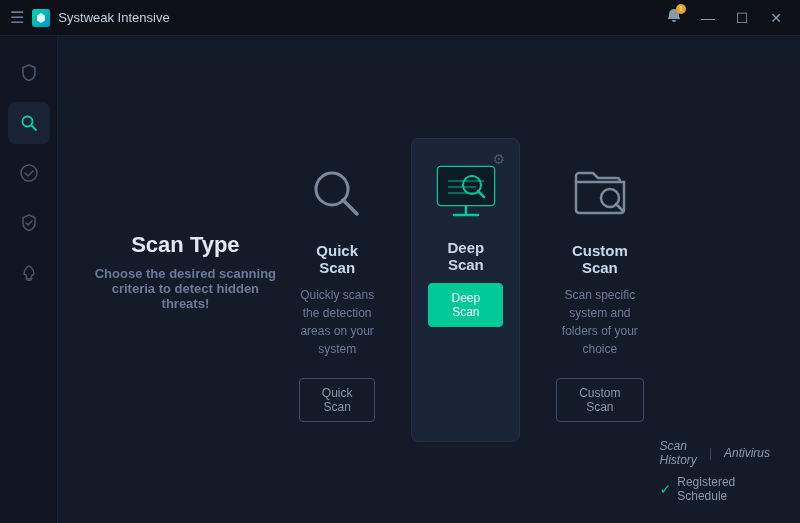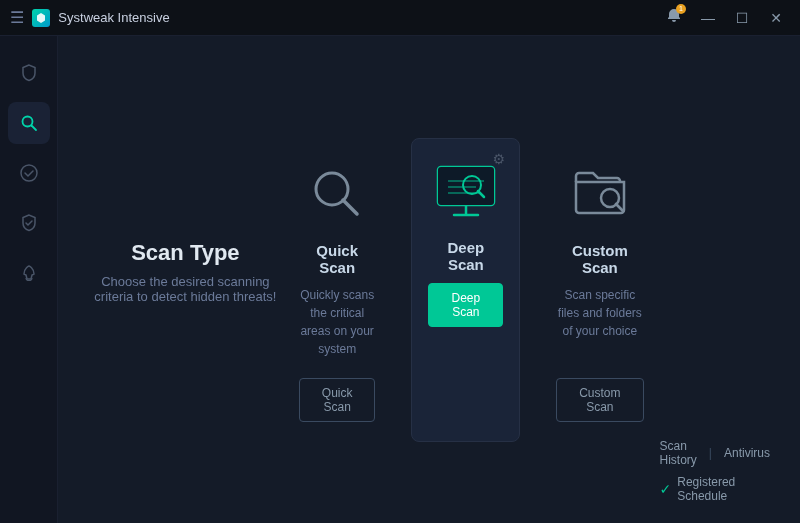--- a/index.html
+++ b/index.html
@@ -151,20 +151,21 @@
     .page-title {
       color: #e0e8f0;
       font-size: 22px;
       font-weight: 600;
       margin-bottom: 8px;
     }
 
     .page-subtitle {
       color: #6b7a99;
       font-size: 13px;
+      font-weight: bold;
     }
 
     
     .scan-cards {
       display: flex;
       gap: 20px;
       justify-content: center;
       align-items: stretch;
       flex: 1;
     }
@@ -239,20 +240,21 @@
       font-weight: 500;
     }
 
     
     .footer {
       display: flex;
       justify-content: flex-end;
       align-items: center;
       padding: 10px 0 0;
       gap: 0;
+      font-style: italic;
     }
 
     .footer-links {
       display: flex;
       align-items: center;
       gap: 8px;
       color: #8899aa;
       font-size: 12px;
     }
 
@@ -352,21 +354,21 @@
     <div class="scan-cards">
 
       <div class="scan-card normal">
         <div class="card-icon">
           <svg width="64" height="64" viewBox="0 0 64 64" fill="none">
             <circle cx="27" cy="27" r="16" stroke="#7a8a9a" stroke-width="3"></circle>
             <line x1="38" y1="38" x2="52" y2="52" stroke="#7a8a9a" stroke-width="3.5" stroke-linecap="round"></line>
           </svg>
         </div>
         <div class="card-title">Quick Scan</div>
-        <div class="card-desc">Quickly scans the critical areas on your system</div>
+        <div class="card-desc">Quickly scans the detection areas on your system</div>
         <button class="scan-btn">Quick Scan</button>
       </div>
 
       <div class="scan-card featured">
         <span class="card-settings-icon">⚙</span>
         <div class="card-icon">
           <svg width="72" height="60" viewBox="0 0 72 60" fill="none">
 
             <rect x="8" y="4" width="56" height="38" rx="3" stroke="#00c896" stroke-width="2.5"></rect>
             <rect x="8" y="4" width="56" height="38" rx="3" fill="#0d1a28"></rect>
@@ -391,21 +393,21 @@
           <svg width="64" height="64" viewBox="0 0 64 64" fill="none">
 
             <path d="M8 20h48v28a3 3 0 01-3 3H11a3 3 0 01-3-3V20z" stroke="#7a8a9a" stroke-width="2.5"></path>
             <path d="M8 20v-6a3 3 0 013-3h14l5 5h19a3 3 0 013 3" stroke="#7a8a9a" stroke-width="2.5"></path>
 
             <circle cx="42" cy="36" r="9" stroke="#7a8a9a" stroke-width="2.5"></circle>
             <line x1="48" y1="42" x2="55" y2="49" stroke="#7a8a9a" stroke-width="2.8" stroke-linecap="round"></line>
           </svg>
         </div>
         <div class="card-title">Custom Scan</div>
-        <div class="card-desc">Scan specific files and folders of your choice</div>
+        <div class="card-desc">Scan specific system and folders of your choice</div>
         <button class="scan-btn">Custom Scan</button>
       </div>
 
     </div>
 
     <div style="margin-top: auto; padding-top: 16px;">
       <div class="footer">
         <div class="footer-links">
           <span class="footer-link">Scan History</span>
           <span class="footer-divider">|</span>

